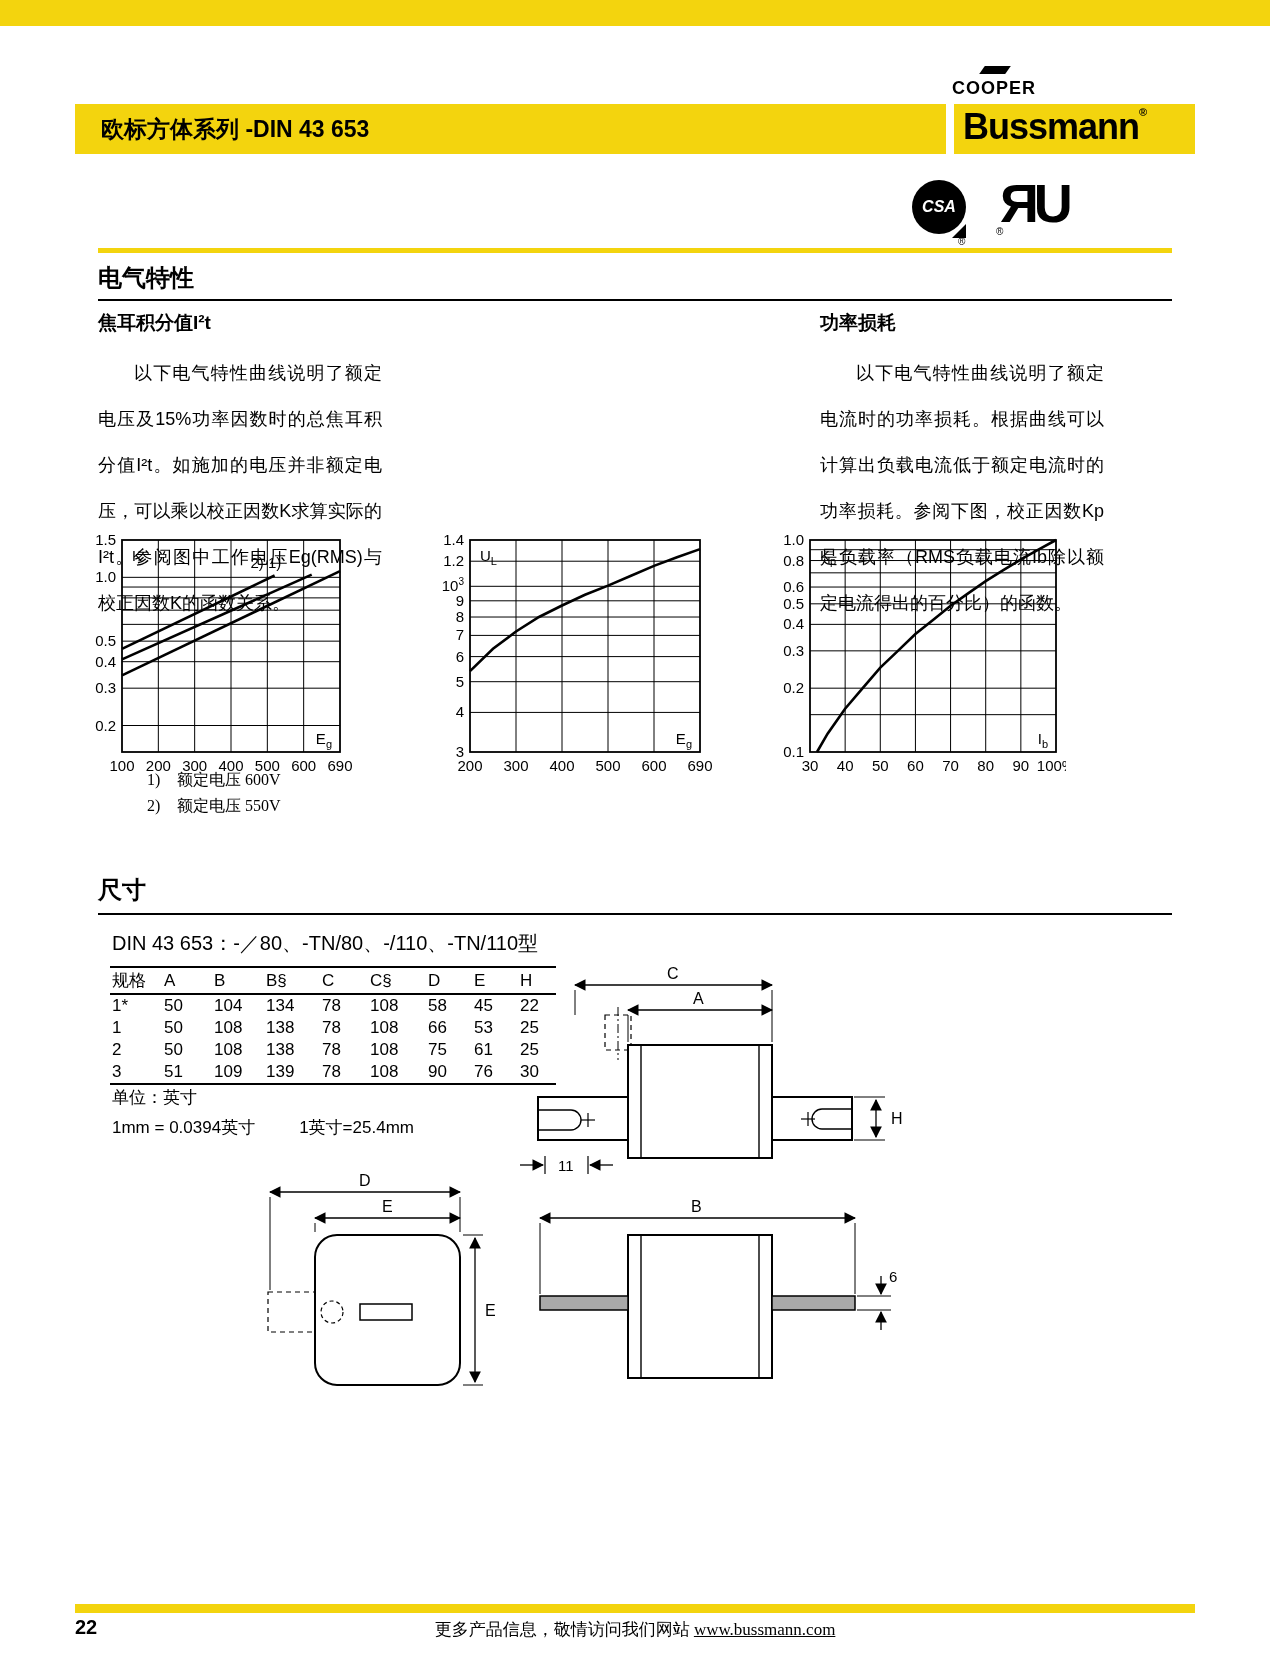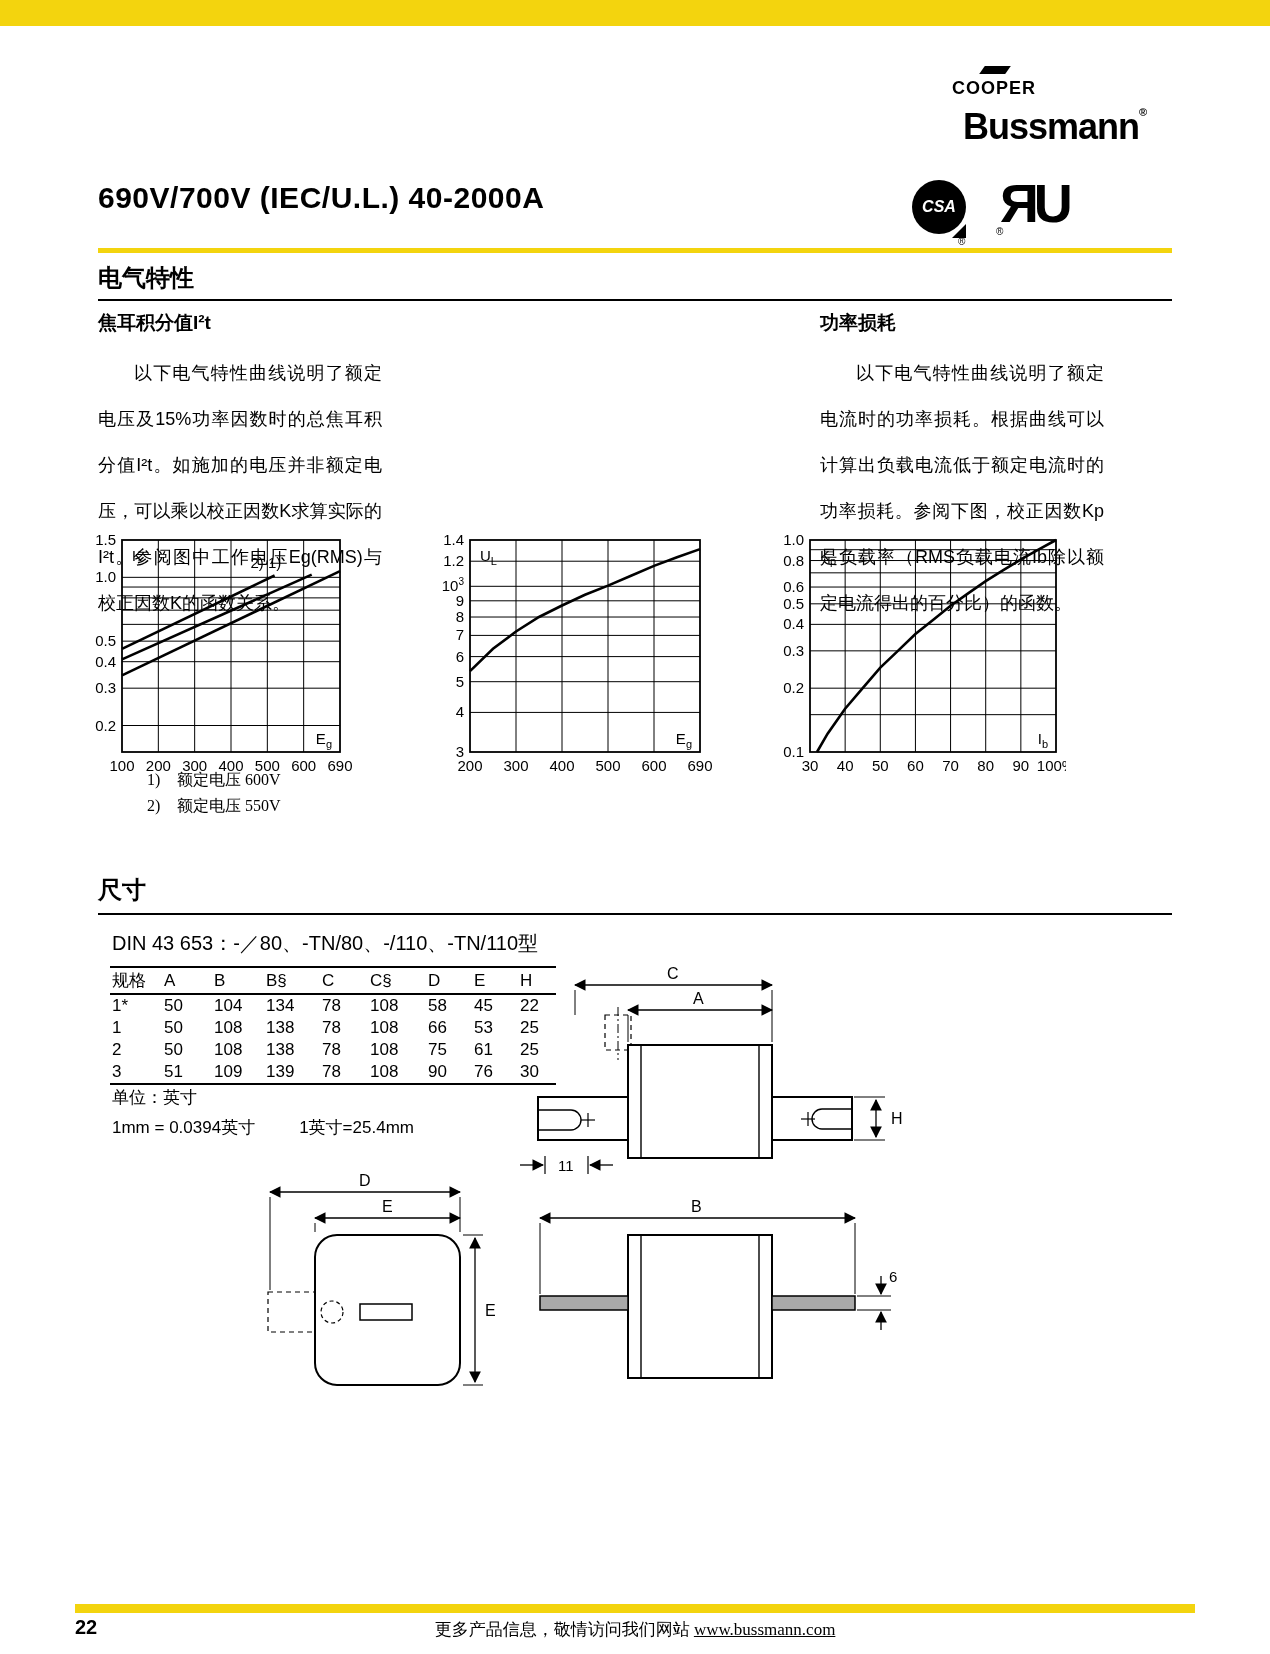--- a/index.html
+++ b/index.html
@@ -70,30 +70,32 @@
   .footer-line a{color:#000;text-decoration:underline;}
   svg text{font-family:"Liberation Sans",sans-serif;}
 </style>
 </head>
 <body>
 
 <div class="page">
 
   <div class="abs top-strip"></div>
 
+  <div class="abs header-bar">
+    <span class="series-title">欧标方体系列 -DIN 43 653</span>
+  </div>
   <div class="abs logo-gap"></div>
   <div class="abs cooper">
     <span class="flag"></span>
     <span>COOPER</span>
   </div>
   <div class="abs bussmann">
     <span>Bussmann</span><span class="reg">®</span>
   </div>
 
-  <div class="abs product-title">690V/700V (IEC/U.L.)   40-2000A</div>
 
   <div class="abs csa">
     <div class="csa-circle">
       <span>CSA</span>
     </div>
     <div class="csa-tri"></div>
     <span class="csa-reg">®</span>
   </div>
   <div class="abs ul">
     <span class="ul-reg">®</span>

